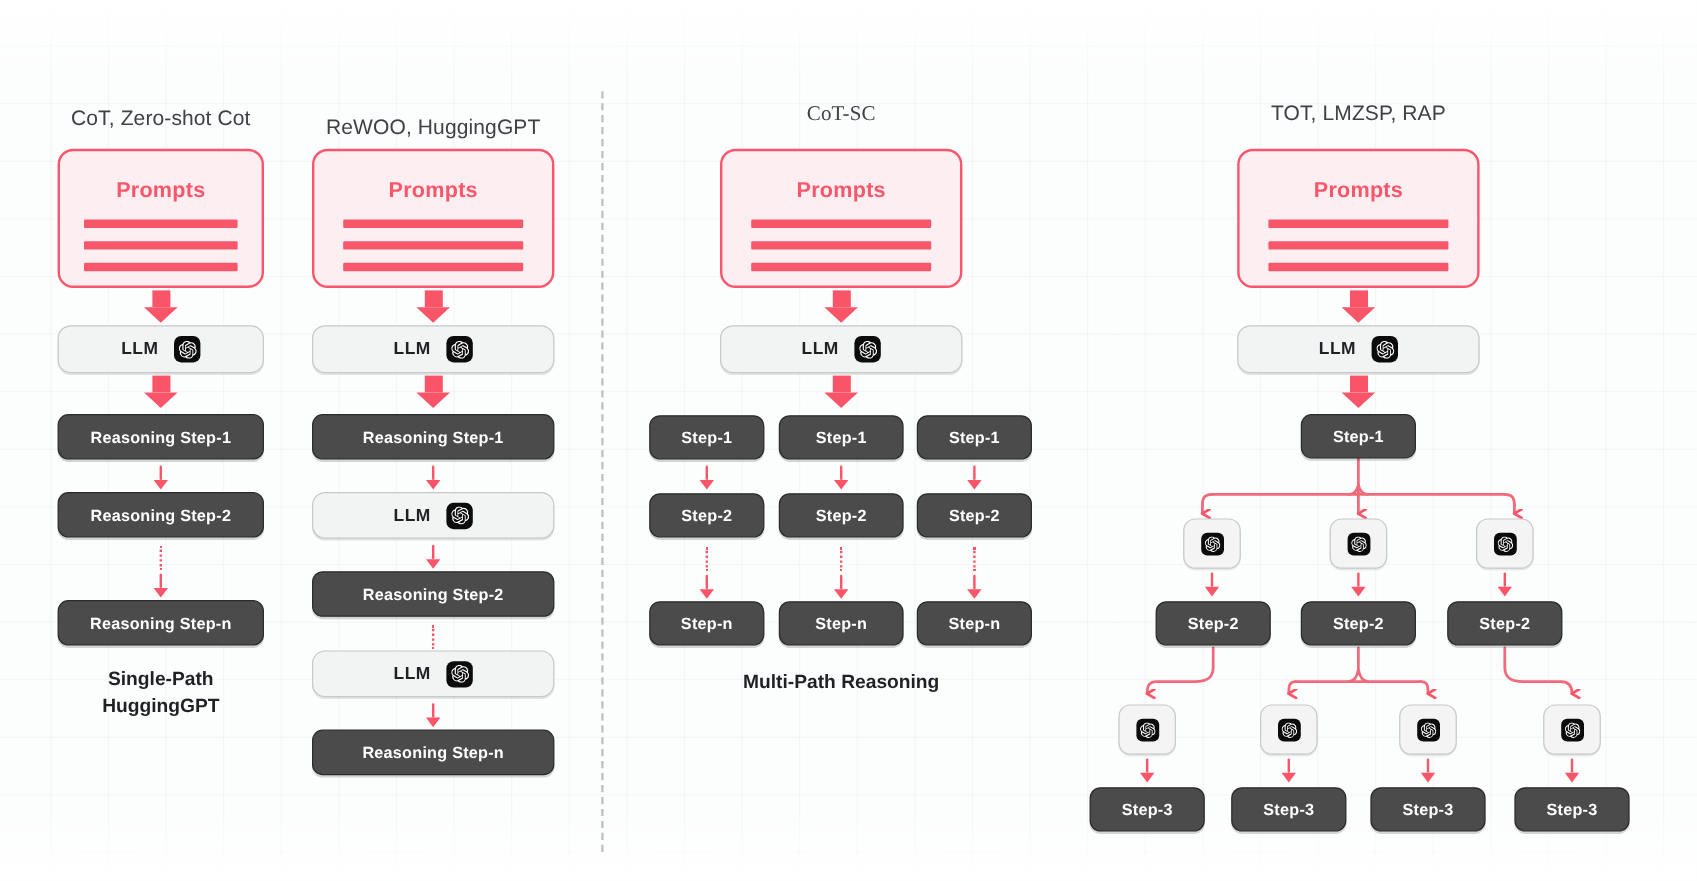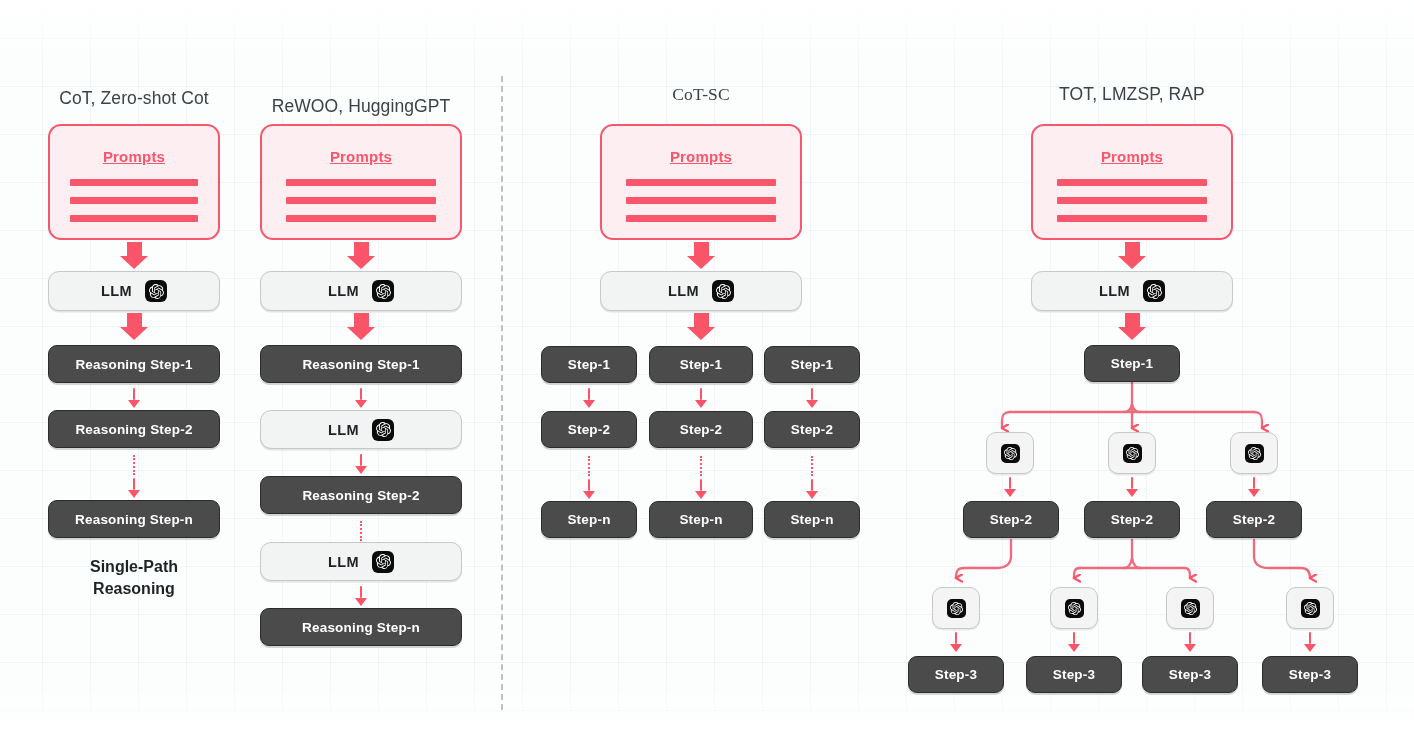--- a/index.html
+++ b/index.html
@@ -39,22 +39,22 @@
   .prompts{
     position:absolute;z-index:3;
     box-sizing:border-box;
     background:#FDEFF1;
     border:2.2px solid #F8566B;
     border-radius:13px;
     transform:translateX(-50%);
     display:flex;flex-direction:column;align-items:center;
   }
   .prompts-label{
-    font-size:15px;font-weight:bold;color:#F8566B;
-    margin-top:22px;letter-spacing:0.2px;text-decoration:underline;
+    font-size:18px;font-weight:bold;color:#F8566B;
+    margin-top:22px;letter-spacing:0.2px;
   }
   .prompt-lines{width:76%;margin-top:14px;}
   .p-line{height:7px;background:#F8566B;border-radius:1px;margin-bottom:11px;}
   .p-line:last-child{margin-bottom:0;}
 
   
   .llm{
     position:absolute;z-index:3;box-sizing:border-box;
     background:#F2F3F3;
     border:1.6px solid #C6C8C9;
@@ -240,21 +240,21 @@
   <div class="thin-arrow" style="left:134px;top:478px;">
     <div class="shaft" style="height:12px;"></div>
       <div class="head"></div>
   </div>
 
   <div class="step" style="left:134px;top:500px;width:172px;height:38px;">
     <span>Reasoning Step-n</span>
   </div>
 
   <div class="caption" style="left:134px;top:556px;width:210px;">Single-Path
-Reasoning</div>
+HuggingGPT</div>
 
   <div class="col-title" style="left:361px;top:84px;margin-top:12px;">ReWOO, HuggingGPT</div>
 
   <div class="prompts" style="left:361px;top:124px;width:202px;height:116px;">
     <div class="prompts-label">Prompts</div>
     <div class="prompt-lines">
       <div class="p-line"></div>
       <div class="p-line"></div>
       <div class="p-line"></div>
     </div>
@@ -406,20 +406,21 @@
   </div>
   <div class="dots" style="left:812px;top:456px;height:20px;"></div>
   <div class="thin-arrow" style="left:812px;top:479px;">
     <div class="shaft" style="height:12px;"></div>
       <div class="head"></div>
   </div>
   <div class="step" style="left:812px;top:501px;width:96px;height:37px;">
     <span>Step-n</span>
   </div>
 
+  <div class="caption" style="left:701px;top:558px;width:360px;">Multi-Path Reasoning</div>
 
   <div class="col-title" style="left:1132px;top:84px;">TOT, LMZSP, RAP</div>
 
   <div class="prompts" style="left:1132px;top:124px;width:202px;height:116px;">
     <div class="prompts-label">Prompts</div>
     <div class="prompt-lines">
       <div class="p-line"></div>
       <div class="p-line"></div>
       <div class="p-line"></div>
     </div>

